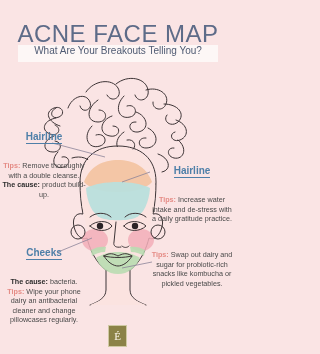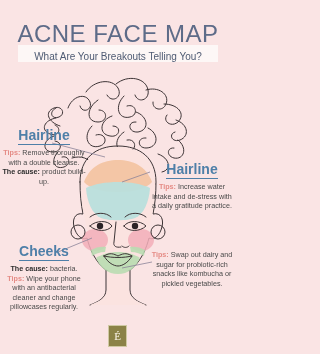--- a/index.html
+++ b/index.html
@@ -34,21 +34,21 @@
     color: #5d6b88;
   }
   .subtitle-bar {
     position: absolute;
     top: 45px;
     left: 18px;
     width: 200px;
     height: 17px;
     background: #fdf7f6;
     display: flex;
-    align-items: flex-end;
+    align-items: flex-start;
     justify-content: center;
   }
   .subtitle {
     font-size: 10px;
     color: #4f5b73;
     white-space: nowrap;
   }
 
   
   .illo {
@@ -67,27 +67,27 @@
   }
   .note.left  { text-align: center; }
   .note.right { text-align: center; }
 
   .note-hairline { left: 2px;   top: 126px; }
   .note-forehead { left: 150px; top: 160px; }
   .note-cheeks   { left: 2px;   top: 242px; }
   .note-chin     { left: 148px; top: 250px; width: 88px; }
 
   .note-head {
-    font-size: 14px;
+    font-size: 10px;
     font-weight: bold;
     color: #4e7fa8;
     border-bottom: 1px solid #4e7fa8;
     display: inline-block;
     padding-bottom: 1px;
-    margin-bottom: 3px;
+    margin-bottom: 17px;
     line-height: 1.1;
   }
   .note-line {
     font-size: 7.2px;
     line-height: 1.32;
     color: #4a4a4a;
   }
   .lbl-cause {
     font-weight: bold;
     color: #2e2e2e;
@@ -246,21 +246,21 @@
   </div>
 
   <div class="note left note-cheeks">
     <div class="note-head">Cheeks</div>
     <div class="note-line">
       <span class="lbl-cause">The cause:</span>
       <span>bacteria.</span>
     </div>
     <div class="note-line">
       <span class="lbl-tips">Tips:</span>
-      <span>Wipe your phone with an antibacterial cleaner and change pillowcases regularly.</span>
+      <span>Wipe your phone dairy an antibacterial cleaner and change pillowcases regularly.</span>
     </div>
   </div>
 
   <div class="note right note-chin">
     <div class="note-line">
       <span class="lbl-tips">Tips:</span>
       <span>Swap out dairy and sugar for probiotic-rich snacks like kombucha or pickled vegetables.</span>
     </div>
   </div>
 

